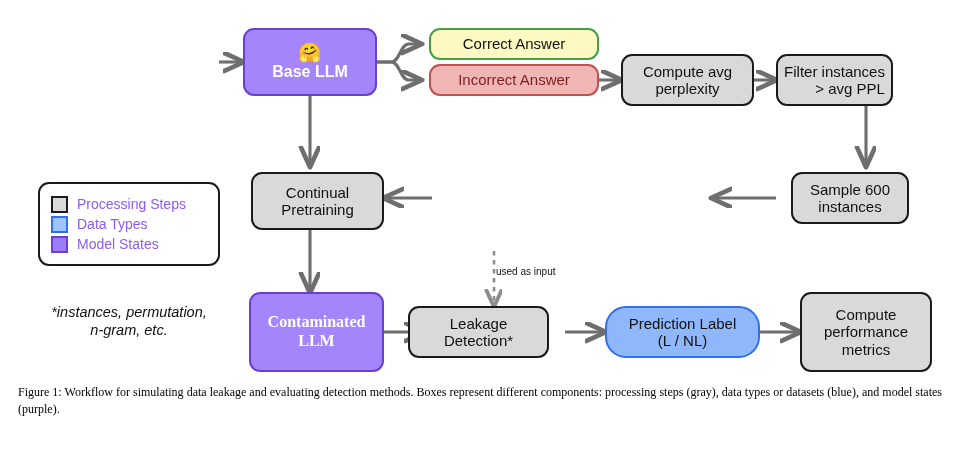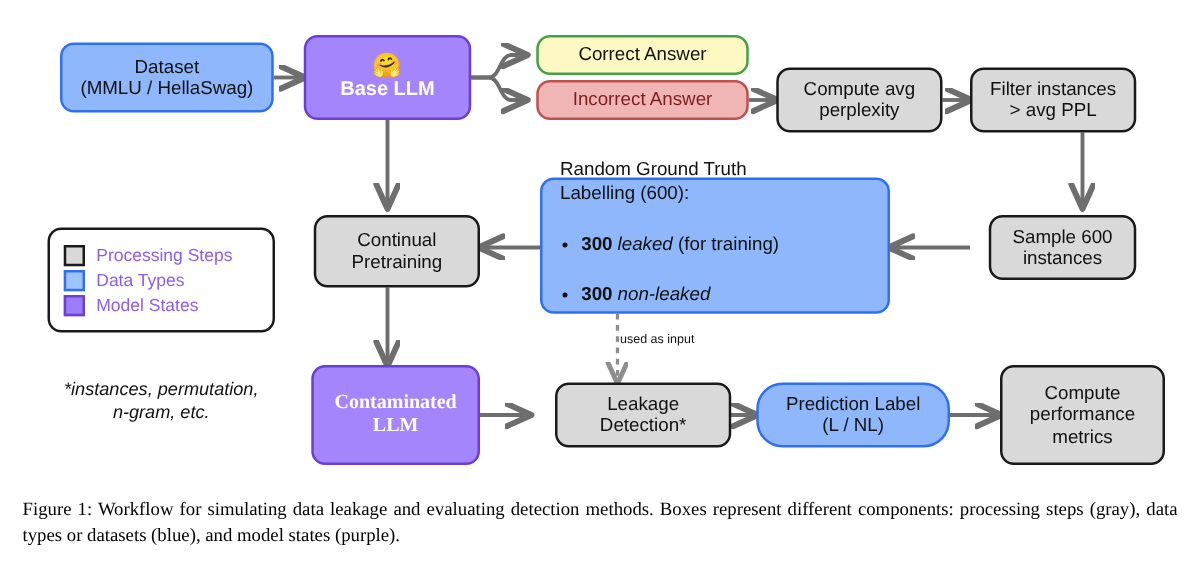--- a/index.html
+++ b/index.html
@@ -147,24 +147,24 @@
     position: absolute;
     left: 0; top: 0;
     width: 956px;
     height: 390px;
     pointer-events: none;
   }
   
   #caption {
     position: absolute;
     left: 18px;
-    top: 398px;
+    top: 384px;
     width: 924px;
     font-family: "Liberation Serif", serif;
-    font-size: 15px;
+    font-size: 12px;
     line-height: 1.42;
     color: #000000;
     text-align: justify;
   }
 </style>
 </head>
 <body>
 
 <div id="page">
 
@@ -204,57 +204,47 @@
       <line x1="565" y1="332" x2="605" y2="332" marker-end="url(#ah)"></line>
 
       <line x1="760" y1="332" x2="800" y2="332" marker-end="url(#ah)"></line>
     </g>
 
     <g stroke="#8d8d8d" stroke-width="2.6" fill="none" stroke-dasharray="4.5 4.5">
       <line x1="494" y1="251" x2="494" y2="306" marker-end="url(#ahd)"></line>
     </g>
   </svg>
 
-  <div class="node data" id="node-dataset" style="left:48px; top:34px; width:171px; height:56px;">Dataset
-(MMLU / HellaSwag)</div>
 
   <div class="node model" id="node-base-llm" style="left:243px; top:28px; width:134px; height:68px;">
     <span class="emoji">🤗</span>
     <span>Base LLM</span>
   </div>
 
   <div class="node ok" id="node-correct-answer" style="left:429px; top:28px; width:170px; height:32px;">Correct Answer</div>
 
   <div class="node bad" id="node-incorrect-answer" style="left:429px; top:64px; width:170px; height:32px;">Incorrect Answer</div>
 
   <div class="node proc" id="node-compute-perplexity" style="left:621px; top:54px; width:133px; height:52px;">Compute avg
 perplexity</div>
 
-  <div class="node proc" id="node-filter-instances" style="left:776px; top:54px; width:133px; height:52px;">Filter instances
+  <div class="node proc" id="node-filter-instances" style="left:776px; top:54px; width:117px; height:52px;text-align:right;">Filter instances
 &gt; avg PPL</div>
 
   <div class="node proc" id="node-sample-instances" style="left:791px; top:172px; width:118px; height:52px;">Sample 600
 instances</div>
 
-  <div class="node data" id="node-labelling" style="left:432px; top:142px; width:280px; height:109px;">
-    <div class="lbl-head">Random Ground Truth
-Labelling (600):</div>
-    <ul>
-      <li><span class="b">300</span><span class="i" style="margin-left:4px">leaked</span><span> (for training)</span></li>
-      <li><span class="b">300</span><span class="i" style="margin-left:4px">non-leaked</span><span></span></li>
-    </ul>
-  </div>
 
   <div class="node proc" id="node-continual-pretraining" style="left:251px; top:172px; width:133px; height:58px;">Continual
 Pretraining</div>
 
   <div class="node model" id="node-contaminated-llm" style="left:249px; top:292px; width:135px; height:80px;font-family:Liberation Serif, serif;">Contaminated
 LLM</div>
 
-  <div class="node proc" id="node-leakage-detection" style="left:444px; top:306px; width:141px; height:52px;">Leakage
+  <div class="node proc" id="node-leakage-detection" style="left:408px; top:306px; width:141px; height:52px;">Leakage
 Detection*</div>
 
   <div class="node data" id="node-prediction-label" style="left:605px; top:306px; width:155px; height:52px;border-radius:21px;">Prediction Label
 (L / NL)</div>
 
   <div class="node proc" id="node-compute-metrics" style="left:800px; top:292px; width:132px; height:80px;">Compute
 performance
 metrics</div>
 
   <div id="edge-label-used-as-input">used as input</div>

